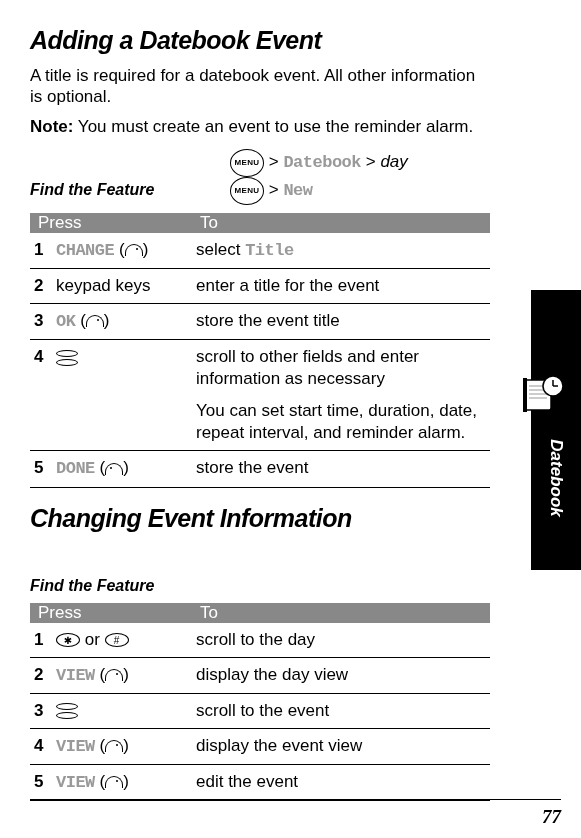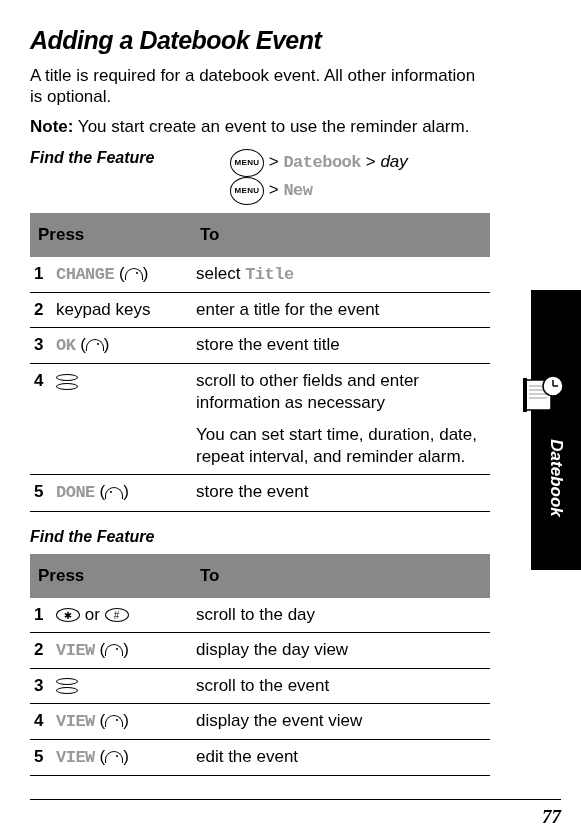--- a/index.html
+++ b/index.html
@@ -38,20 +38,21 @@
     align-items: flex-start;
     margin: 12px 0 8px 0;
   }
   .find-feature-label {
     font-family: Arial, Helvetica, sans-serif;
     font-weight: 900;
     font-style: italic;
     font-size: 16px;
     width: 200px;
     flex-shrink: 0;
+    margin-top: 32px;
   }
   .find-feature-path {
     font-size: 17px;
     line-height: 1.4;
   }
   .menu-oval {
     display: inline-flex;
     align-items: center;
     justify-content: center;
     border: 1.5px solid #000;
@@ -126,24 +127,24 @@
     font-style: italic;
   }
   table {
     width: 100%;
     border-collapse: collapse;
     margin-top: 4px;
     margin-bottom: 16px;
   }
   thead th {
     background: #888;
-    color: #000000;
-    font-weight: bold;
+    color: #ffffff;
+    font-weight: normal;
     text-align: left;
-    padding: 12px 8px;
+    padding: 0 8px;
     font-size: 17px;
   }
   tbody td {
     border-bottom: 1px solid #000;
     padding: 6px 8px 6px 4px;
     font-size: 17px;
     vertical-align: top;
     line-height: 1.3;
   }
   tbody td.step-num {
@@ -202,21 +203,21 @@
 </style>
 </head>
 <body>
 
 <div class="page">
   <h1>Adding a Datebook Event</h1>
 
   <p>A title is required for a datebook event. All other information is optional.</p>
 
   <p>
-    <span class="note-label">Note:</span><span> You start create an event to use the reminder alarm.</span>
+    <span class="note-label">Note:</span><span> You must create an event to use the reminder alarm.</span>
   </p>
 
   <div class="find-feature">
     <div class="find-feature-label">Find the Feature</div>
     <div class="find-feature-path">
       <span class="menu-oval">MENU</span><span> &gt; </span><span class="code">Datebook</span><span> &gt; </span><span class="italic">day</span><br>
       <span class="menu-oval">MENU</span><span> &gt; </span><span class="code">New</span>
     </div>
   </div>
 
@@ -256,20 +257,21 @@
         </td>
       </tr>
       <tr>
         <td class="step-num">5</td>
         <td class="press-col"><span class="code">DONE</span> <span class="paren">(</span><span class="softkey softkey-left"></span><span class="paren">)</span></td>
         <td>store the event</td>
       </tr>
     </tbody>
   </table>
 
+  <h1>Changing Event Information</h1>
 
   <div class="find-feature">
     <div class="find-feature-label">Find the Feature</div>
   </div>
 
   <table>
     <thead>
       <tr>
         <th colspan="2">Press</th>
         <th>To</th>

